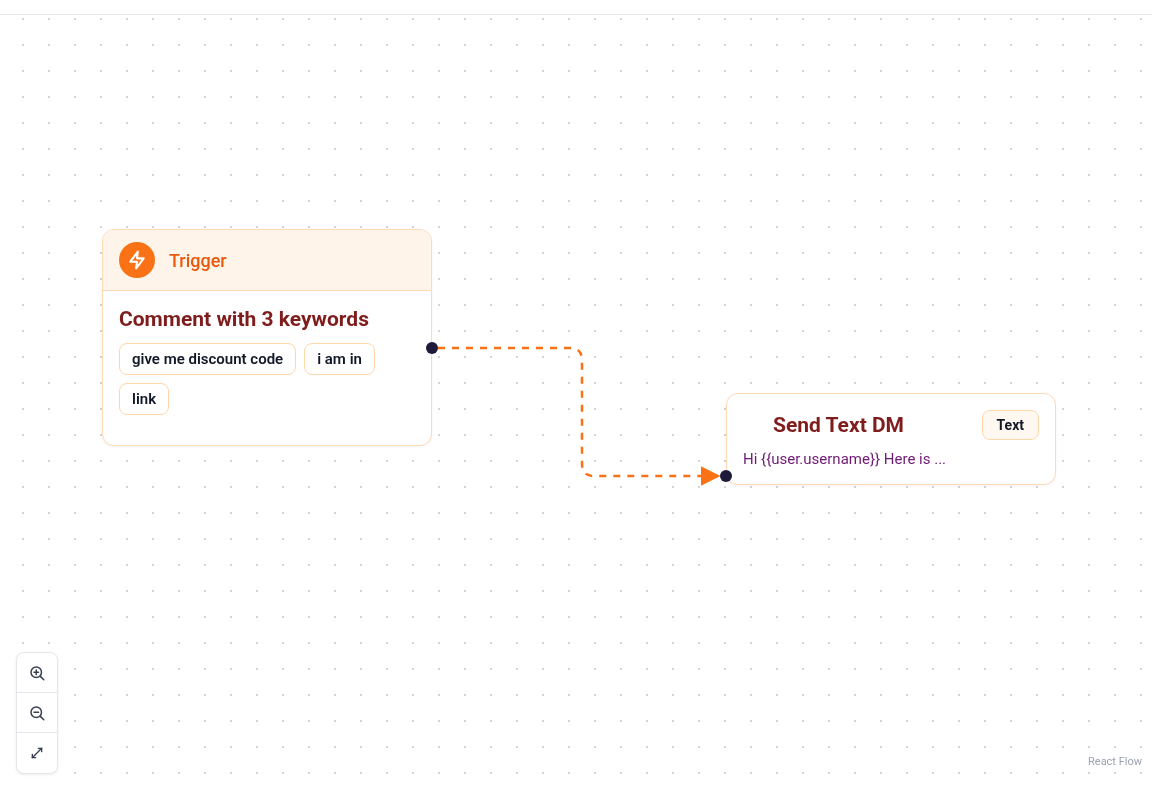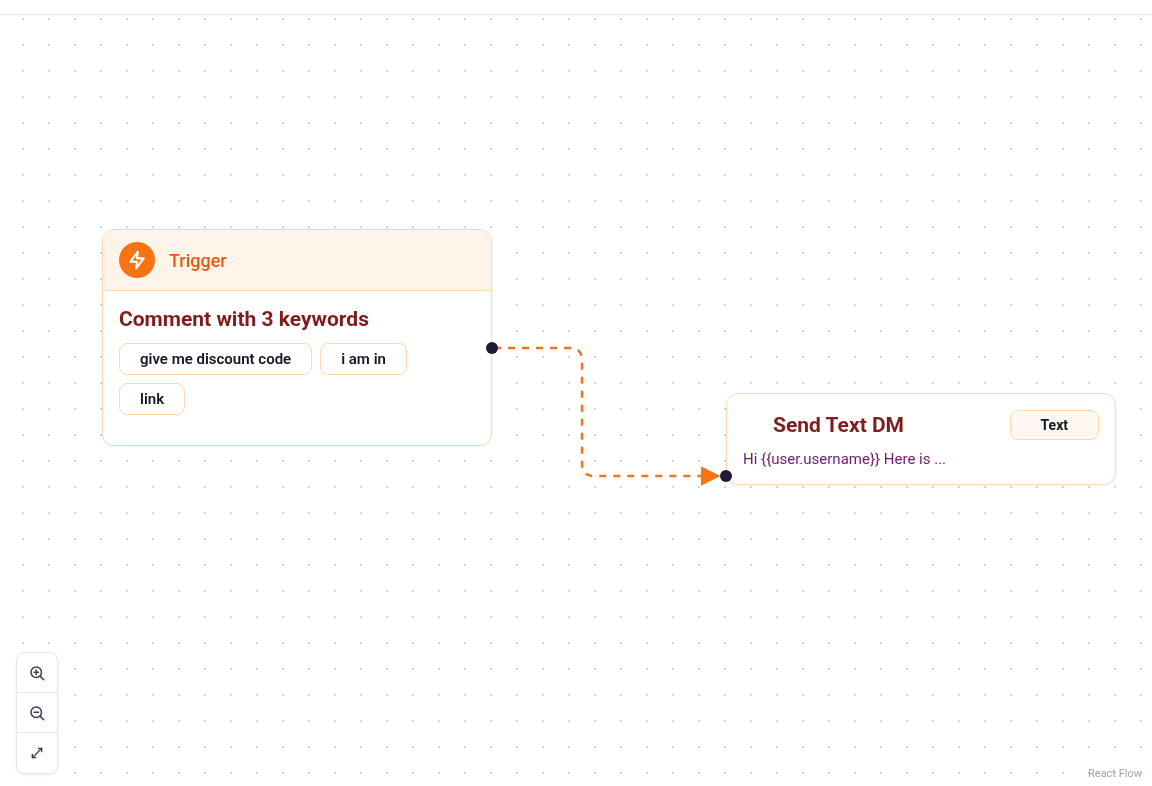--- a/index.html
+++ b/index.html
@@ -22,21 +22,21 @@
       position: absolute;
       top: 14px;
       left: 0;
       right: 0;
       height: 1px;
       background: #e5e7eb;
     }
     
     .node {
       position: absolute;
-      width: 390px;
+      width: 330px;
       background: #fff;
       border: 1.5px solid #fdd9b5;
       border-radius: 12px;
       box-shadow: 0 1px 3px rgba(0,0,0,0.05);
     }
     .node-header {
       display: flex;
       align-items: center;
       gap: 14px;
       padding: 12px 16px;
@@ -70,42 +70,42 @@
       margin-bottom: 12px;
     }
     .keywords {
       display: flex;
       flex-wrap: wrap;
       gap: 8px;
       margin-bottom: 14px;
     }
     .keyword {
       display: inline-flex;
-      padding: 6px 20px;
+      padding: 6px 12px;
       border: 1.5px solid #fed7aa;
       border-radius: 8px;
       font-size: 15px;
       font-weight: 600;
       color: #111827;
       background: #fff;
     }
     .node-footer {
       font-size: 15px;
       color: #6b7280;
     }
     .action-row {
       display: flex;
       align-items: center;
       justify-content: space-between;
       margin-bottom: 10px;
     }
     .action-row .node-title { margin-bottom: 0; margin-left: 30px; }
     .badge {
       display: inline-flex;
-      padding: 6px 30px;
+      padding: 6px 14px;
       border: 1.5px solid #fed7aa;
       border-radius: 8px;
       font-size: 14px;
       font-weight: 700;
       color: #111827;
       background: #fff8f0;
     }
     .preview-text {
       font-size: 15px;
       color: #701a75;
@@ -143,21 +143,21 @@
       align-items: center;
       justify-content: center;
       cursor: pointer;
       border-bottom: 1px solid #e5e7eb;
     }
     .control-btn:last-child { border-bottom: none; }
     .control-btn svg { stroke: #374151; }
     .attribution {
       position: absolute;
       right: 10px;
-      bottom: 6px;
+      bottom: 18px;
       font-size: 11px;
       color: #9ca3af;
     }
     #trigger-node { left: 102px; top: 229px; }
     #action-node { left: 726px; top: 393px; }
   </style>
 </head>
 <body>
 
 <div class="canvas">

